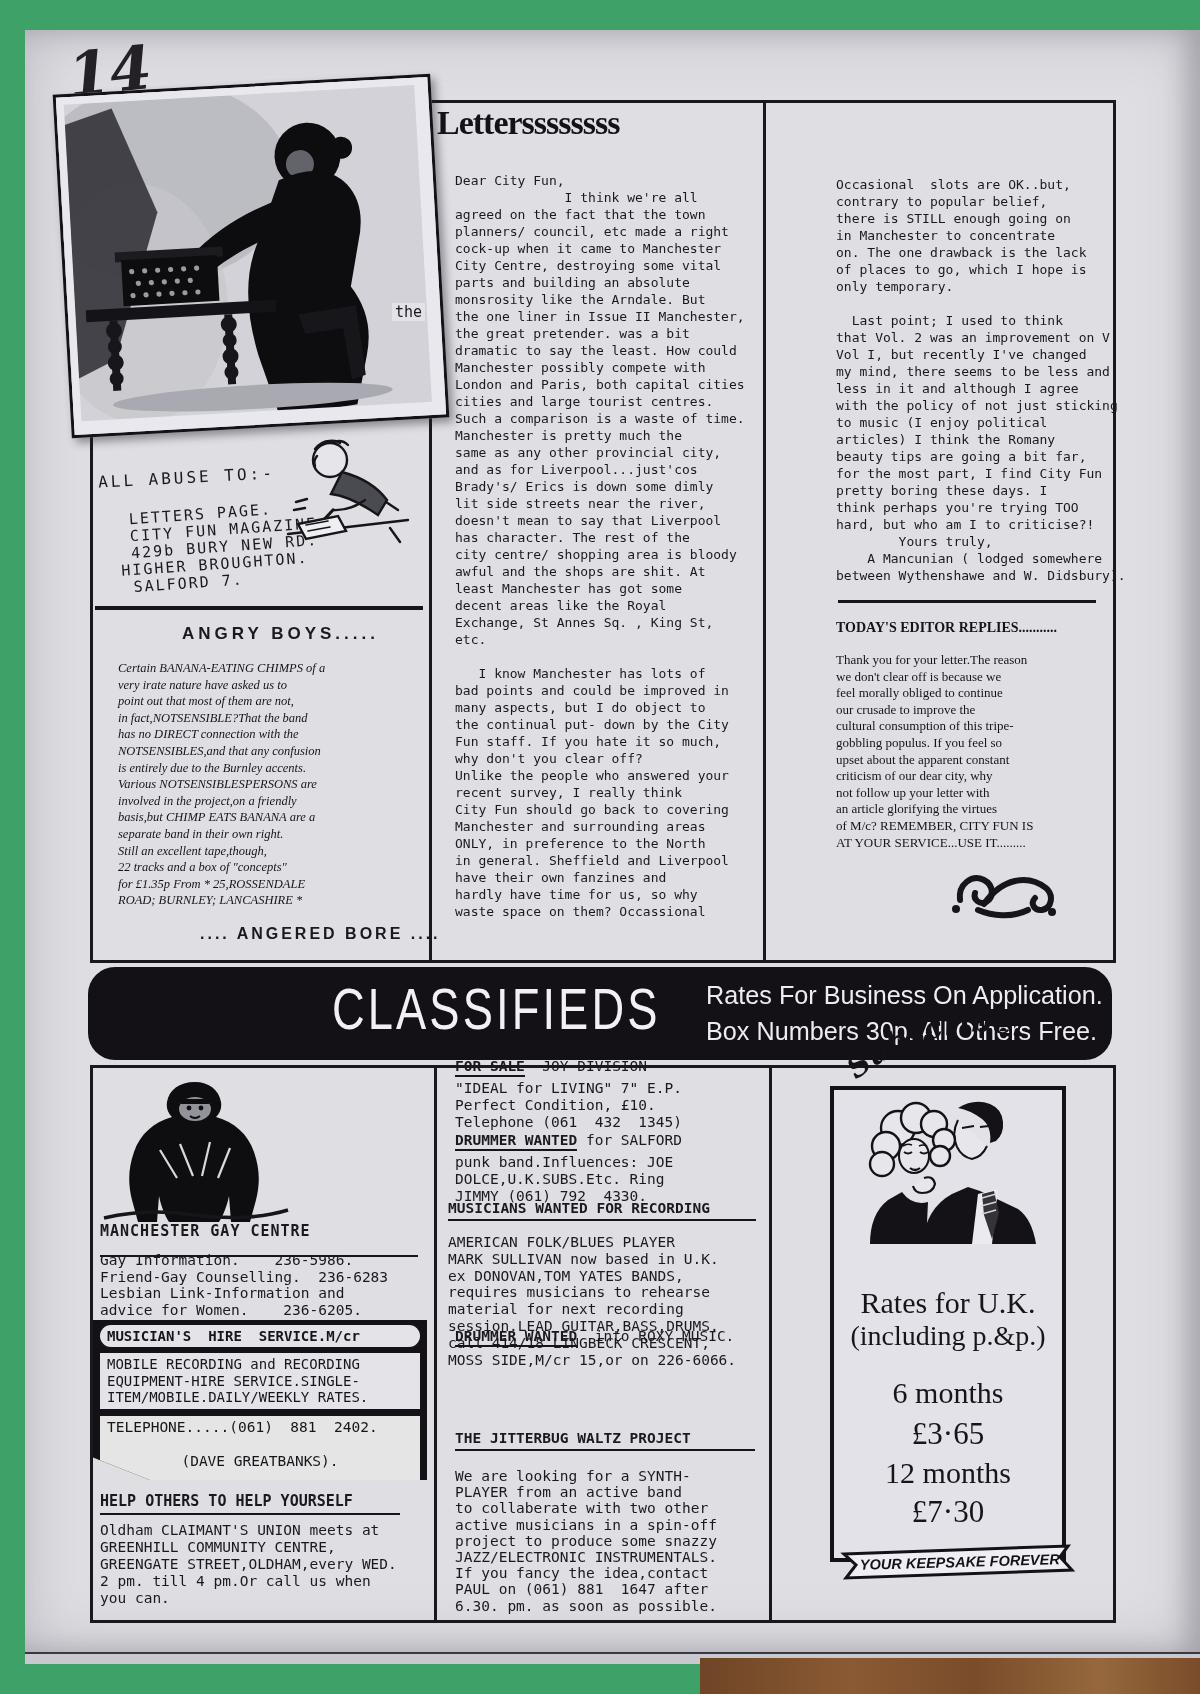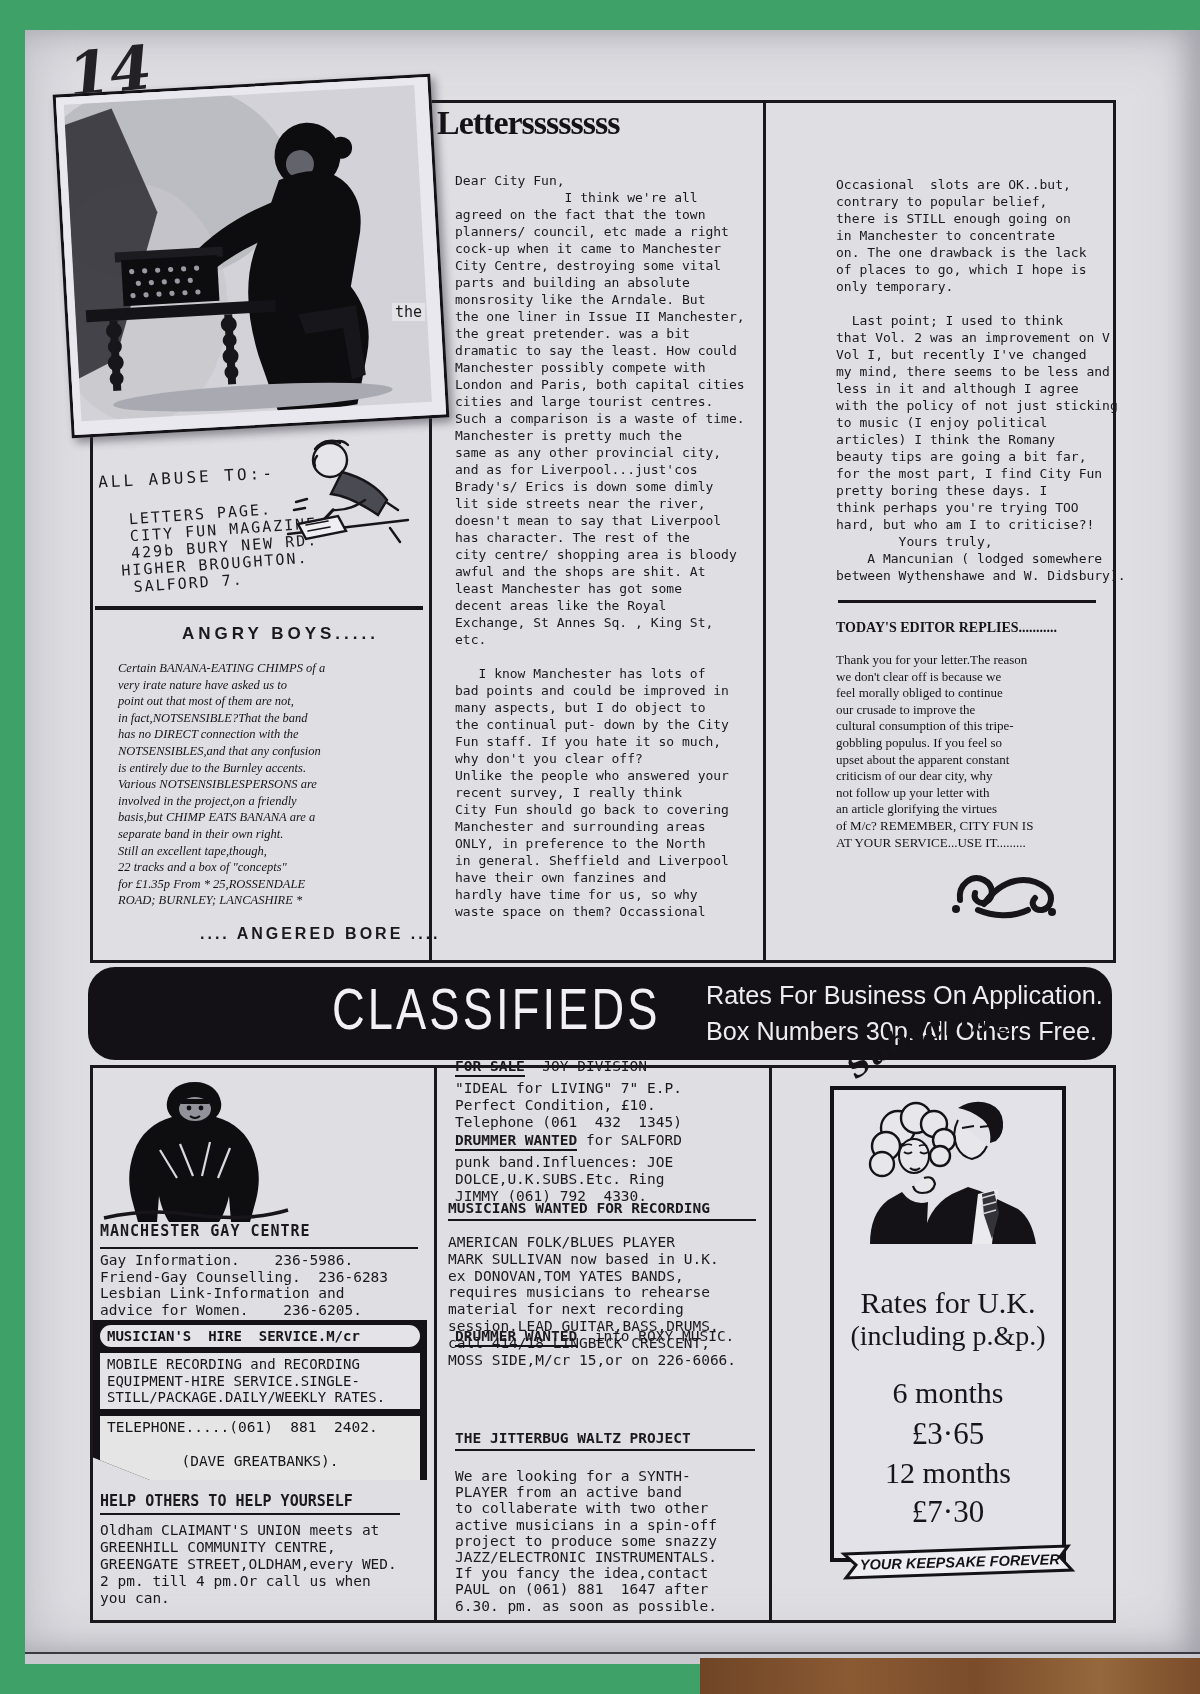--- a/index.html
+++ b/index.html
@@ -55,21 +55,21 @@
   .banner-rates{position:absolute;left:618px;top:10px;font-family:"Liberation Sans",sans-serif;
       font-size:26px;line-height:36px;color:#edecf1;transform:scaleX(.97);transform-origin:left center;white-space:pre;}
 
   
   .class-box{position:absolute;left:90px;top:1065px;width:1020px;height:552px;border:3px solid #1a181d;}
   .cdiv1{position:absolute;left:341px;top:0;width:3px;height:100%;background:#1a181d;}
   .cdiv2{position:absolute;left:676px;top:0;width:3px;height:100%;background:#1a181d;}
 
   .gorilla-svg{position:absolute;left:98px;top:1072px;}
   .gay-heading{position:absolute;left:100px;top:1222px;font-size:15px;font-weight:bold;letter-spacing:1px;
-      border-bottom:2.5px solid #17151a;padding-bottom:7px;width:318px;}
+      border-bottom:2.5px solid #17151a;padding-bottom:15px;width:318px;}
   .gay-body{position:absolute;left:100px;top:1252px;font-size:14.5px;line-height:16.5px;}
 
   .hire-box{position:absolute;left:93px;top:1320px;width:334px;height:160px;background:#141216;
       clip-path:polygon(0 0,100% 0,100% 100%,17% 100%,0 86%);}
   .hire-title{margin:5px 7px 0 7px;background:#e4e3e8;padding:3px 7px;font-size:14px;font-weight:bold;white-space:pre;
       font-family:"DejaVu Sans Mono",monospace;color:#17151a;border-radius:11px;}
   .hire-body{margin:6px 7px 0 7px;background:#e4e3e8;padding:3px 7px;font-size:14px;line-height:16.5px;white-space:pre;
       font-family:"DejaVu Sans Mono",monospace;color:#17151a;}
   .hire-phone{margin:7px 7px 0 7px;background:#e5e5e5;padding:3px 7px 5px 7px;font-size:14.5px;white-space:pre;
       font-family:"DejaVu Sans Mono",monospace;color:#17151a;}
@@ -331,21 +331,21 @@
   <div class="gay-heading mono">MANCHESTER GAY CENTRE</div>
   <div class="gay-body mono">Gay Information.    236-5986.
 Friend-Gay Counselling.  236-6283
 Lesbian Link-Information and
 advice for Women.    236-6205.</div>
 
   <div class="hire-box">
     <div class="hire-title">MUSICIAN'S  HIRE  SERVICE.M/cr</div>
     <div class="hire-body">MOBILE RECORDING and RECORDING
 EQUIPMENT-HIRE SERVICE.SINGLE-
-STILL/PACKAGE.DAILY/WEEKLY RATES.</div>
+ITEM/MOBILE.DAILY/WEEKLY RATES.</div>
     <div class="hire-phone"><span>TELEPHONE.....(061)  881  2402.</span>
       <div class="hire-contact">(DAVE GREATBANKS).</div>
     </div>
   </div>
 
   <div class="help-heading mono">HELP OTHERS TO HELP YOURSELF</div>
   <div class="help-body mono">Oldham CLAIMANT'S UNION meets at
 GREENHILL COMMUNITY CENTRE,
 GREENGATE STREET,OLDHAM,every WED.
 2 pm. till 4 pm.Or call us when

